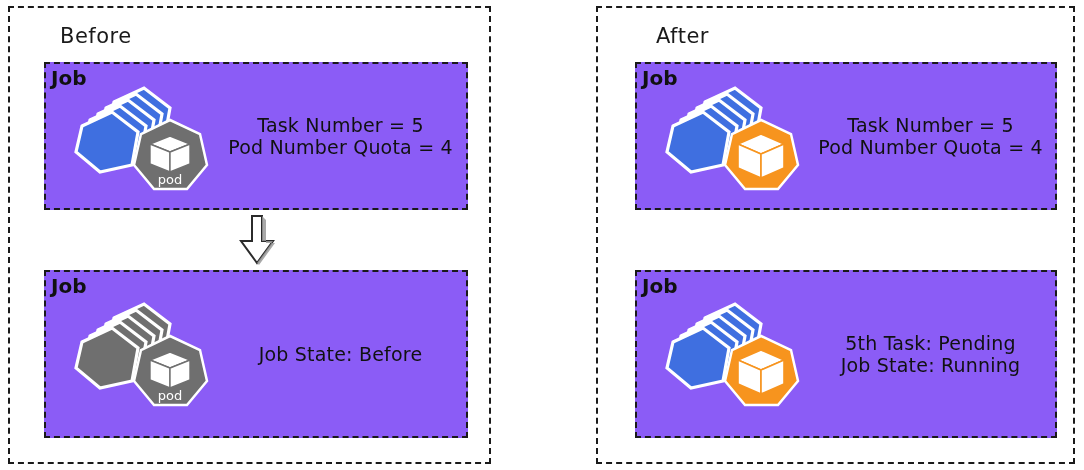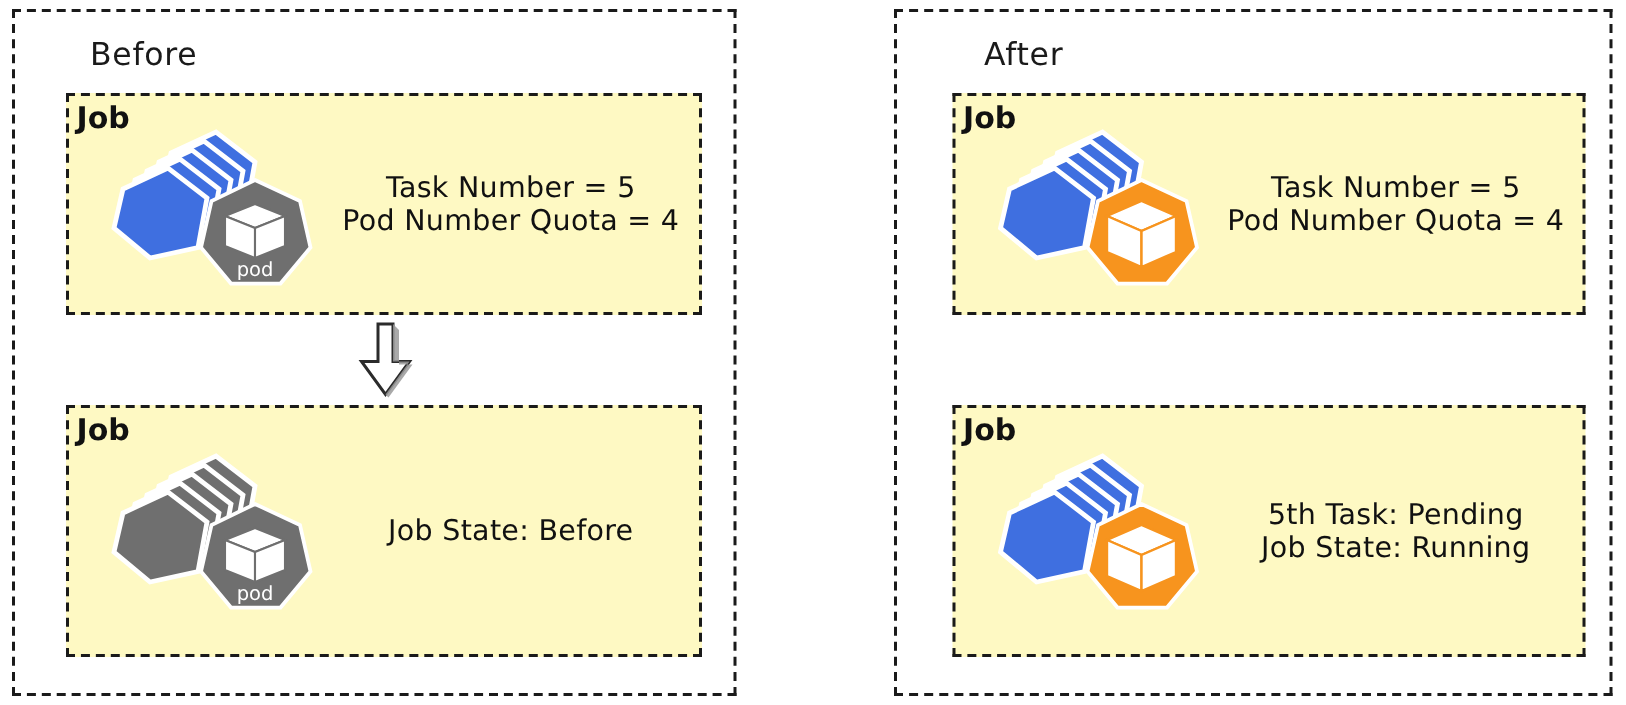--- a/index.html
+++ b/index.html
@@ -42,21 +42,21 @@
     white-space: nowrap;
   }
   #panel-before .panel-title { left: 14px; top: 16px; margin-left: 36px; }
   #panel-after  .panel-title { left: 18px; top: 16px; margin-left: 40px; }
 
   
   .jobbox {
     position: absolute;
     border: 2px dashed #1a1a1a;
     box-sizing: border-box;
-    background: #fef9c3;
+    background: #8b5cf6;
   }
   #panel-before .jobbox { left: 34px; width: 424px; }
   #panel-after  .jobbox { left: 37px; width: 422px; }
   .jobbox.top    { top: 54px;  height: 148px; }
   .jobbox.bottom { top: 262px; height: 168px; }
 
   .job-label {
     position: absolute;
     left: 5px;
     top: 2px;

